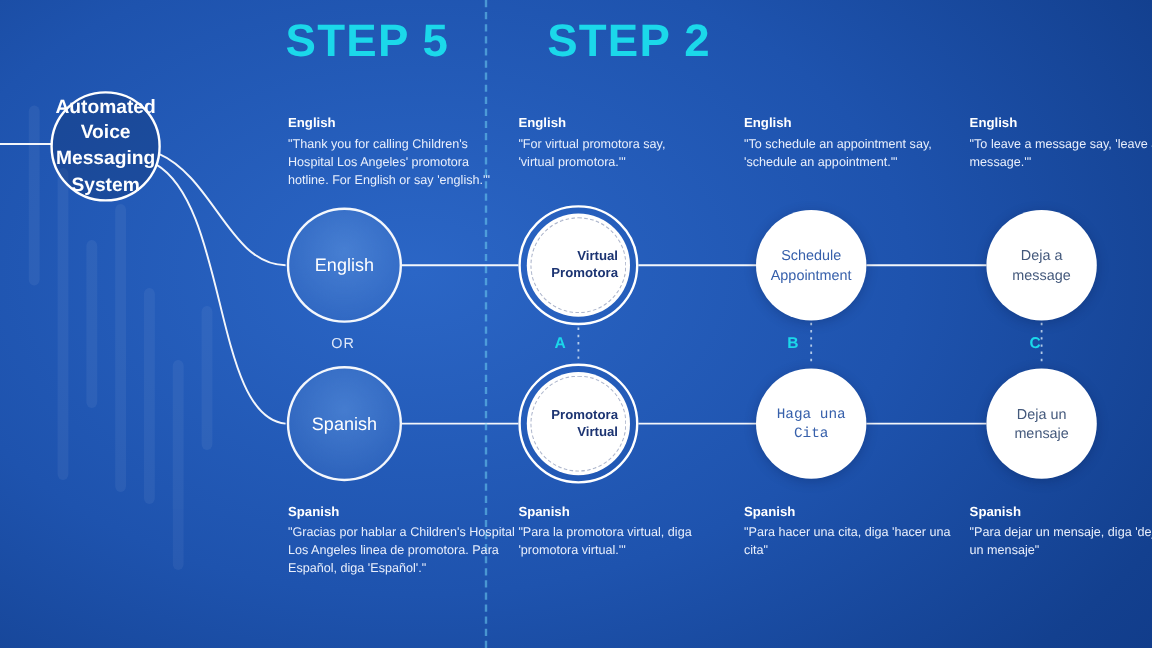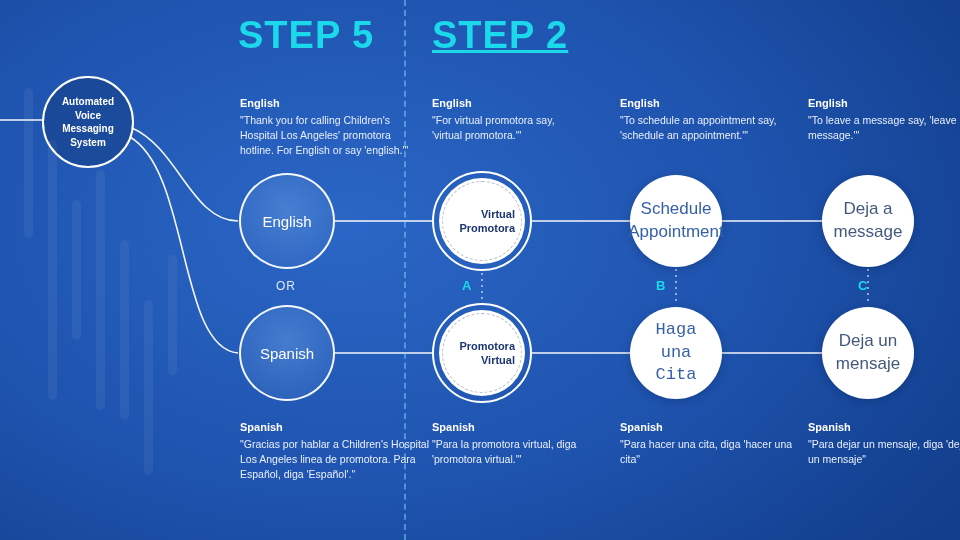--- a/index.html
+++ b/index.html
@@ -11,42 +11,42 @@
     background:
       radial-gradient(ellipse 980px 640px at 36% 42%, #2b66c6 0%, #1e53ae 42%, #13408f 72%, #0d3480 100%);
   }
 
   
   .step-heading {
     position:absolute; top:14px; font-size:38px; font-weight:800;
     color:#1bd8ea; letter-spacing:1px;
   }
   .step1 { left:238px; }
-  .step2 { left:432px;text-decoration:underline; }
+  .step2 { left:456px; }
 
   
   .separator {
     position:absolute; left:404px; top:0; height:540px; width:0;
     border-left:2px dashed rgba(110,205,240,0.55);
   }
 
   
   svg.lines { position:absolute; left:0; top:0; pointer-events:none; }
 
   
   .node {
     position:absolute; border-radius:50%;
     display:flex; align-items:center; justify-content:center;
     text-align:center;
   }
 
   .hub {
     left:42px; top:76px; width:92px; height:92px;
     border:2px solid #ffffff; background:rgba(13,42,96,0.30);
-    color:#ffffff; font-weight:bold; font-size:10px; line-height:1.35;
+    color:#ffffff; font-weight:bold; font-size:16px; line-height:1.35;
     padding:10px;
   }
 
   .lang {
     width:96px; height:96px; border:2px solid rgba(255,255,255,0.95);
     background:radial-gradient(circle at 50% 38%, rgba(96,150,224,0.55), rgba(48,99,185,0.30));
     color:#ffffff; font-size:15px; padding:8px;
   }
   .lang.english { left:239px; top:173px; }
   .lang.spanish { left:239px; top:305px; }
@@ -64,21 +64,21 @@
   .ring-node .disc::before {
     content:""; position:absolute; left:3px; top:3px; right:3px; bottom:3px;
     border-radius:50%; border:1px dashed rgba(28,52,114,0.35);
   }
   .ring-node.vp { left:432px; top:171px; }
   .ring-node.pv { left:432px; top:303px; }
 
   .plain {
     width:92px; height:92px; background:#ffffff;
     box-shadow:0 2px 10px rgba(0,20,60,0.25);
-    font-size:17px; line-height:1.35; padding:10px;
+    font-size:12px; line-height:1.35; padding:10px;
   }
   .plain.blue  { color:#3760ab; }
   .plain.slate { color:#44597c; }
   .plain.schedule { left:630px; top:175px; }
   .plain.haga     { left:630px; top:307px;font-family:Liberation Mono, monospace; }
   .plain.leave    { left:822px; top:175px; }
   .plain.deja     { left:822px; top:307px; }
 
   
   .or-label {

